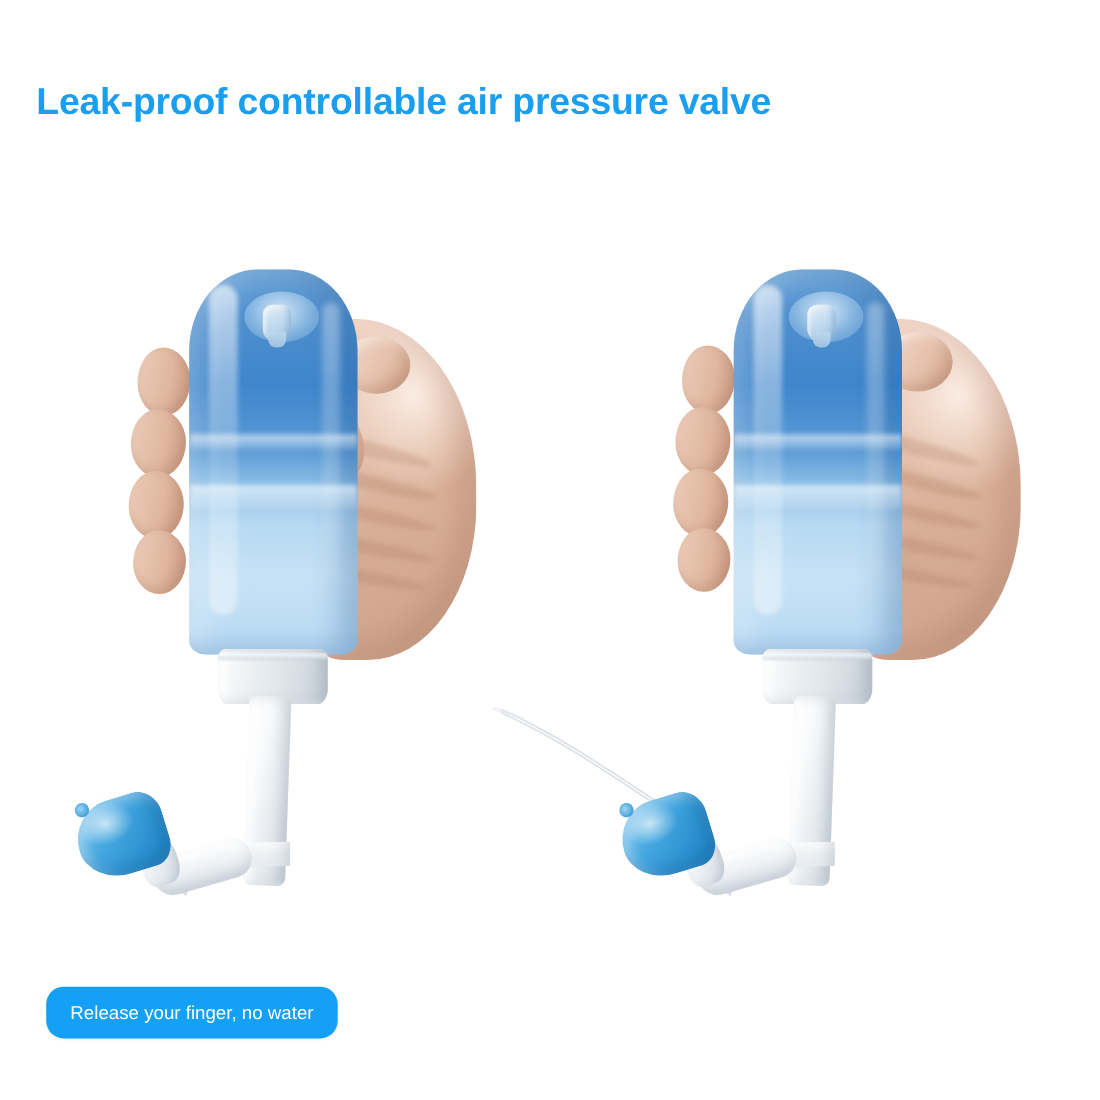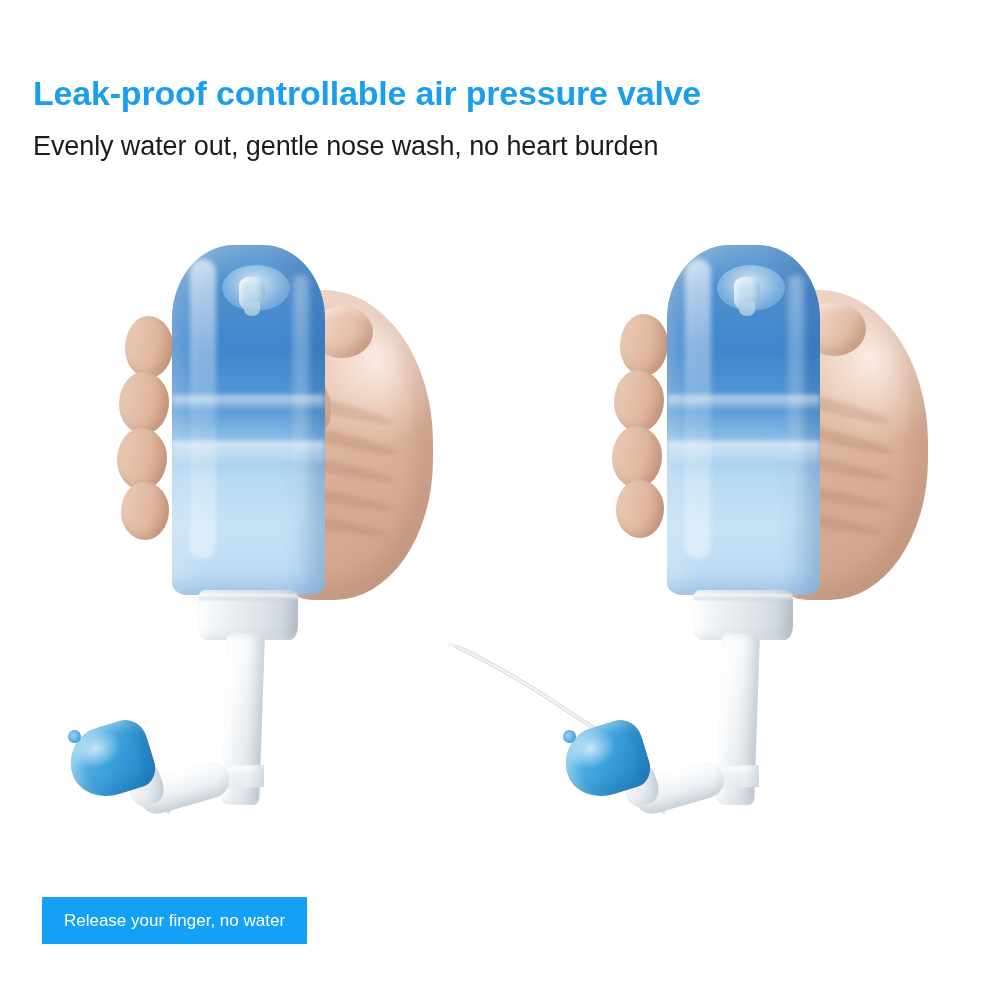--- a/index.html
+++ b/index.html
@@ -313,41 +313,40 @@
     top: 380px;
     width: 300px;
     height: 180px;
     pointer-events: none;
   }
 
   
   .badge {
     position: absolute;
     height: 47px;
-    border-radius: 1px;
+    border-radius: 16px;
     background: #13a0f5;
     color: #ffffff;
     font-size: 17px;
     display: flex;
     align-items: center;
     justify-content: center;
     white-space: nowrap;
     box-shadow: 0 1px 2px rgba(0,0,0,.06);
   }
   .badge.left  { left: 42px;  top: 897px; width: 265px; }
   .badge.right { left: 601px; top: 897px; width: 259px; }
 </style>
 </head>
 <body>
 
 <div id="page">
 
   <div class="headline">Leak-proof controllable air pressure valve</div>
 
-  <div class="subheadline">Evenly water out, gentle nose wash, no heart burden</div>
 
   <div class="panel left">
     <div class="product">
 
       <div class="hand">
         <div class="palm"></div>
         <div class="palm-crease" style="left:150px;top:120px;width:130px;height:14px;transform:rotate(14deg);"></div>
         <div class="palm-crease" style="left:156px;top:152px;width:128px;height:13px;transform:rotate(13deg);"></div>
         <div class="palm-crease" style="left:160px;top:182px;width:122px;height:12px;transform:rotate(12deg);"></div>
         <div class="palm-crease" style="left:164px;top:212px;width:116px;height:12px;transform:rotate(11deg);"></div>

